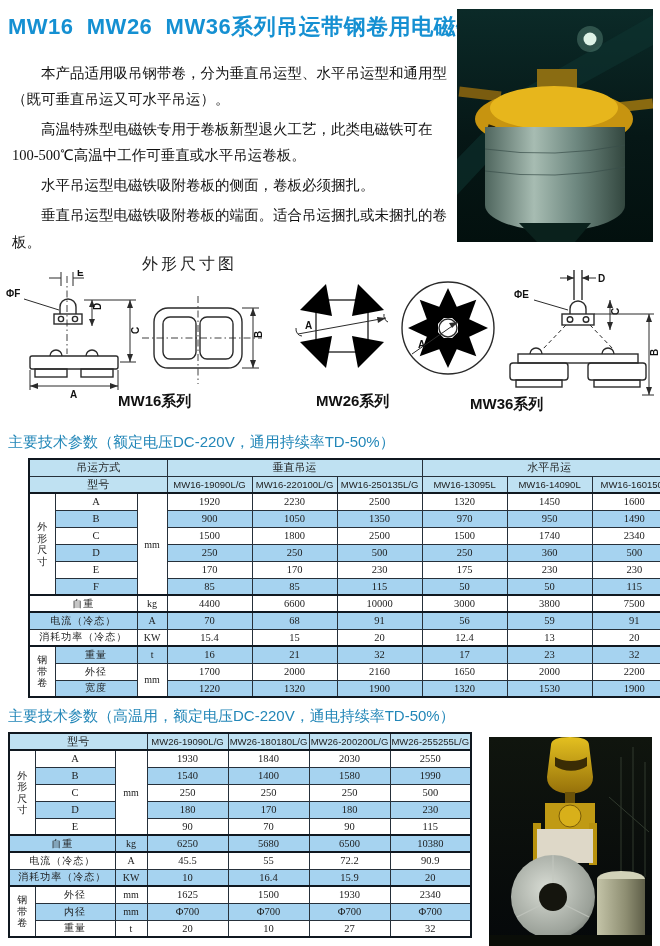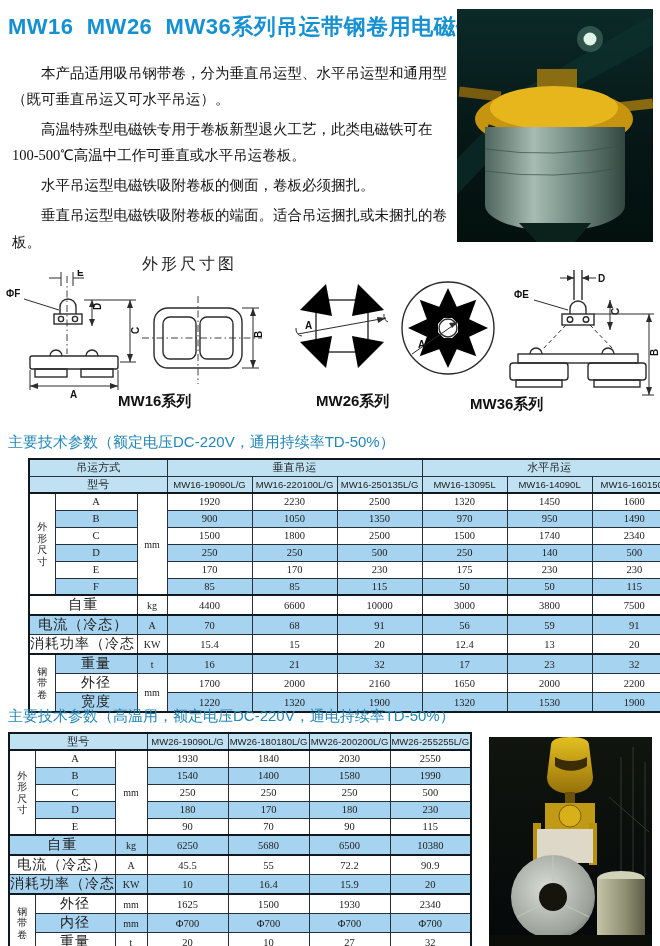--- a/index.html
+++ b/index.html
@@ -36,21 +36,21 @@
   #table2{top:732px;width:462px;}
   table.spec tr{height:17px;}
   table.spec td{border:1px solid #26303a;text-align:center;vertical-align:middle;padding:0;
         font-size:10.5px;color:#1c1c1c;overflow:hidden;white-space:nowrap;
         font-family:"Liberation Serif", serif;}
   table.spec td.hd{background:#bfe1f2;font-family:"Liberation Sans", sans-serif;font-size:11px;}
   table.spec td.model{background:#bfe1f2;font-family:"Liberation Sans", sans-serif;font-size:9.5px;}
   table.spec td.stripe{background:#a6d3f0;}
   table.spec td.vlabel{background:#fff;font-size:10px;line-height:1.15;}
   table.spec td.unit{font-size:10px;}
-  table.spec td.klabel{font-size:14px;letter-spacing:1px;}
+  table.spec td.klabel{font-size:10px;letter-spacing:1px;}
   table.spec tr.sep td{border-top:2px solid #101820;}
 </style>
 </head>
 <body>
 
 <div class="page">
 
   <h1 class="page-title">MW16  MW26  MW36系列吊运带钢卷用电磁铁</h1>
 
   <svg class="photo-top" viewBox="0 0 196 233">
@@ -280,21 +280,21 @@
           <td>1500</td>
           <td>1740</td>
           <td>2340</td>
         </tr>
         <tr>
           <td class="sub stripe">D</td>
           <td class="stripe">250</td>
           <td class="stripe">250</td>
           <td class="stripe">500</td>
           <td class="stripe">250</td>
-          <td class="stripe">140</td>
+          <td class="stripe">360</td>
           <td class="stripe">500</td>
         </tr>
         <tr>
           <td class="sub">E</td>
           <td>170</td>
           <td>170</td>
           <td>230</td>
           <td>175</td>
           <td>230</td>
           <td>230</td>

